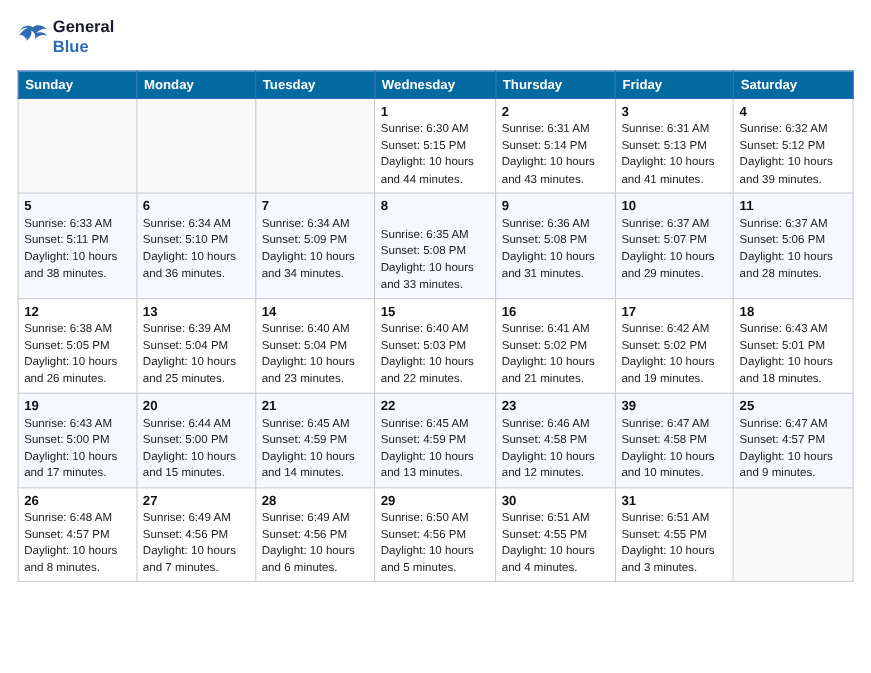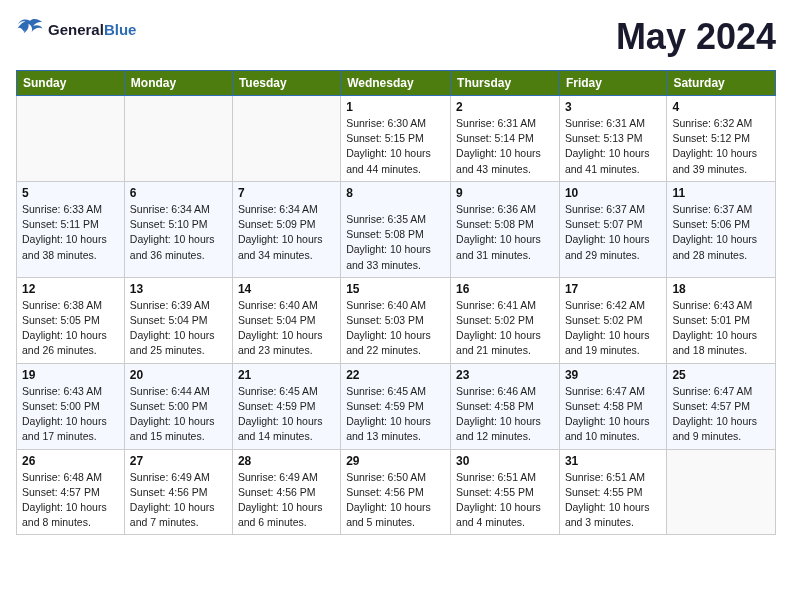--- a/index.html
+++ b/index.html
@@ -16,21 +16,21 @@
       align-items: flex-start;
       margin-bottom: 12px;
     }
     .logo {
       display: flex;
       align-items: center;
       gap: 4px;
     }
     .logo-text {
       display: flex;
-      flex-direction: row;
+      flex-direction: column;
       font-size: 15px;
       font-weight: bold;
       color: #1a1a2e;
       line-height: 1.2;
     }
     .logo-text span:first-child { color: #1a1a2e; }
     .logo-text span:last-child { color: #2d6cb5; }
     .logo-bird {
       width: 28px;
       height: 28px;
@@ -47,21 +47,21 @@
       font-size: 15px;
       color: #333;
       margin-top: 2px;
     }
     .calendar {
       width: 100%;
       border-collapse: collapse;
       font-size: 11px;
     }
     .calendar th {
-      background: #4d7c0f;
+      background: #0369a1;
       color: #fff;
       padding: 5px 6px;
       text-align: left;
       font-size: 12px;
       border: 1px solid #2d6cb5;
     }
     .calendar td {
       vertical-align: top;
       border: 1px solid #ccc;
       padding: 4px 5px;
@@ -94,21 +94,20 @@
   <div class="logo">
     <svg class="logo-bird" viewBox="0 0 36 36" xmlns="http://www.w3.org/2000/svg">
       <path d="M18 6 C22 2, 30 4, 34 8 C30 7, 25 9, 22 13 C26 11, 32 12, 34 16 C29 14, 23 16, 20 21 C22 17, 20 12, 16 10 C17 14, 15 19, 10 22 C12 17, 10 11, 6 8 C10 10, 12 15, 10 20 C8 16, 4 14, 2 16 C4 12, 8 8, 12 7 C8 6, 4 8, 2 12 C4 6, 10 2, 18 6 Z" fill="#2d6cb5"></path>
     </svg>
     <div class="logo-text">
       <span>General</span>
       <span>Blue</span>
     </div>
   </div>
   <div class="title-block">
-    <div class="main-title">May 2024</div>
   </div>
 </div>
 
 <table class="calendar">
   <thead>
     <tr>
     <th>Sunday</th>
         <th>Monday</th>
         <th>Tuesday</th>
         <th>Wednesday</th>

